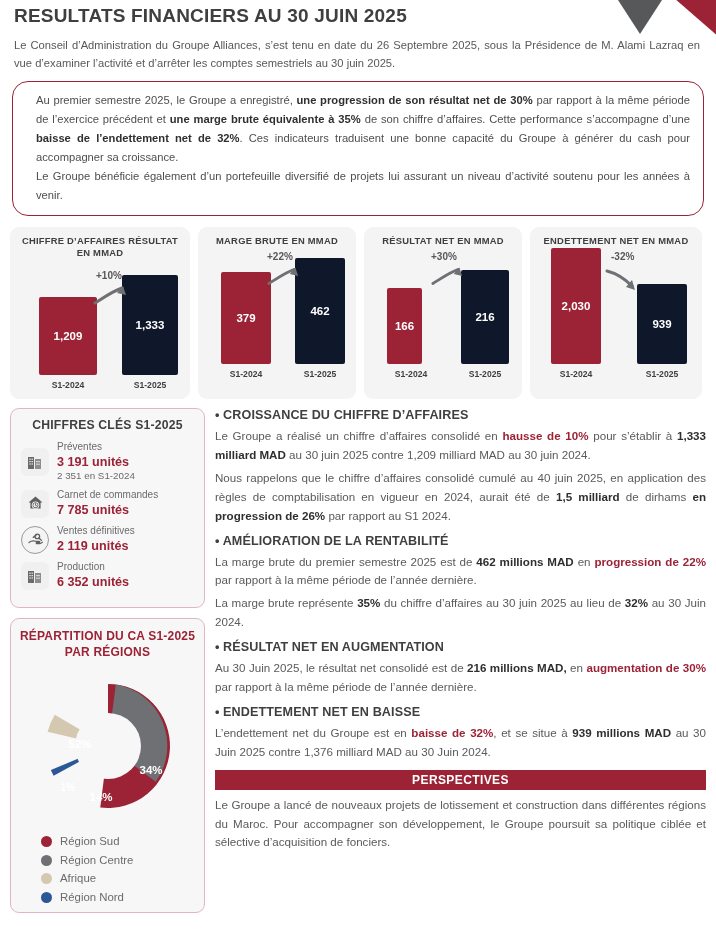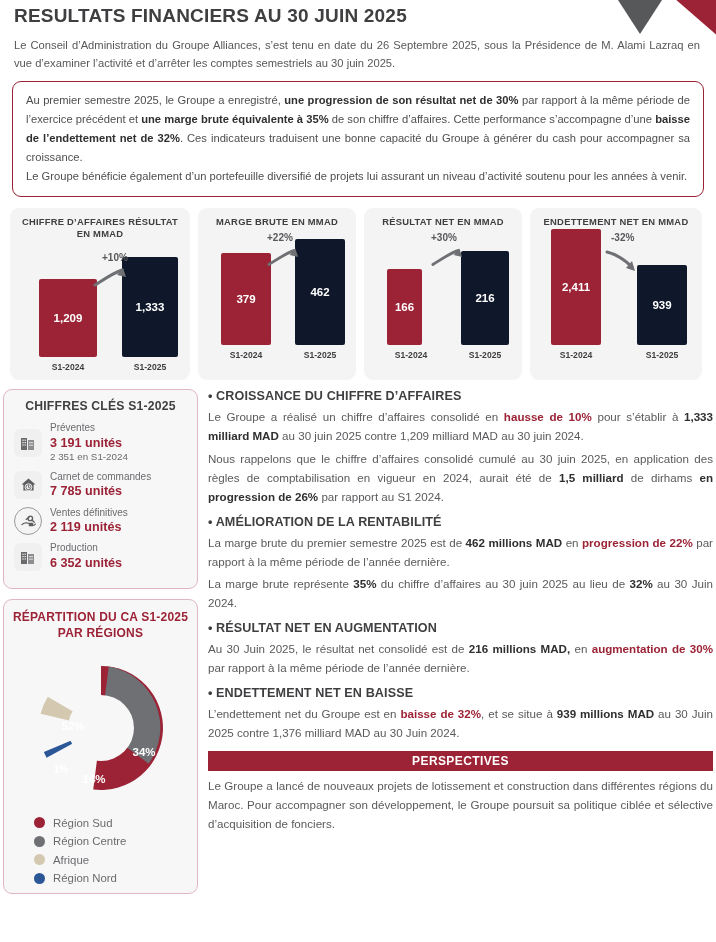--- a/index.html
+++ b/index.html
@@ -54,22 +54,22 @@
     color: #58585b;
     text-align: justify;
     margin: 0 0 9px 0;
     padding-right: 2px;
   }
 
   
   .highlight-box {
     margin: 0 12px 11px 12px;
     border: 1.4px solid #9c2235;
-    border-radius: 9px;
-    padding: 9px 13px 10px 13px;
+    border-radius: 16px;
+    padding: 9px 13px 10px 23px;
   }
   .highlight-box p {
     margin: 0;
     font-size: 11.2px;
     line-height: 1.68;
     text-align: justify;
     color: #4e4e51;
   }
   .highlight-box p + p { margin-top: 1px; }
   .highlight-box b { color: #2f2f31; font-weight: bold; }
@@ -129,21 +129,21 @@
   }
   .delta {
     position: absolute;
     font-size: 10px;
     font-weight: bold;
     color: #58585b;
   }
   .arrow-svg { position: absolute; }
 
   
-  .cols { display: flex; padding: 0 3px; gap: 10px; }
+  .cols { display: flex; padding: 0 10px; gap: 10px; }
   .col-left  { width: 195px; flex: 0 0 195px; }
   .col-right { flex: 1 1 auto; }
 
   
   .keyfig-panel {
     border: 1px solid #e0b7c0;
     border-radius: 9px;
     background: #f7f7f8;
     padding: 9px 10px 10px 10px;
     margin-bottom: 10px;
@@ -257,21 +257,21 @@
 
 <div class="kpi-row">
 
   <div class="kpi-card w1">
     <div class="kpi-title">CHIFFRE D’AFFAIRES RÉSULTAT EN MMAD</div>
     <div class="kpi-plot">
       <div class="bar red" style="left:22px;  width:58px; height:78px;">1,209</div>
       <div class="bar gray" style="left:105px; width:56px; height:100px;">1,333</div>
       <div class="bar-label" style="left:22px; width:58px;">S1-2024</div>
       <div class="bar-label" style="left:105px; width:56px;">S1-2025</div>
-      <div class="delta" style="left:85px; top:8px;">+10%</div>
+      <div class="delta" style="left:79px; top:8px;">+10%</div>
       <svg class="arrow-svg" style="left:76px; top:22px;" width="36" height="22" viewBox="0 0 36 22">
         <path d="M2 19 C10 14, 20 7, 29 4" stroke="#6e7073" stroke-width="3" fill="none" stroke-linecap="round"></path>
         <path d="M30 2 L33 11 L24 9 Z" fill="#6e7073"></path>
       </svg>
     </div>
   </div>
 
   <div class="kpi-card w2">
     <div class="kpi-title">MARGE BRUTE EN MMAD</div>
     <div class="kpi-plot">
@@ -298,21 +298,21 @@
       <svg class="arrow-svg" style="left:60px; top:14px;" width="34" height="22" viewBox="0 0 36 22">
         <path d="M2 19 C10 14, 20 7, 29 4" stroke="#6e7073" stroke-width="3" fill="none" stroke-linecap="round"></path>
         <path d="M30 2 L33 11 L24 9 Z" fill="#6e7073"></path>
       </svg>
     </div>
   </div>
 
   <div class="kpi-card w4">
     <div class="kpi-title">ENDETTEMENT NET EN MMAD</div>
     <div class="kpi-plot">
-      <div class="bar red" style="left:14px;  width:50px; height:116px;">2,411</div>
+      <div class="bar red" style="left:14px;  width:50px; height:116px;">2,030</div>
       <div class="bar gray" style="left:100px; width:50px; height:80px;">939</div>
       <div class="bar-label" style="left:14px; width:50px;">S1-2024</div>
       <div class="bar-label" style="left:100px; width:50px;">S1-2025</div>
       <div class="delta" style="left:74px; top:0px;">-32%</div>
       <svg class="arrow-svg" style="left:68px; top:16px;" width="36" height="26" viewBox="0 0 36 26">
         <path d="M2 4 C10 6, 20 12, 27 19" stroke="#6e7073" stroke-width="3" fill="none" stroke-linecap="round"></path>
         <path d="M30 23 L21 20 L27 13 Z" fill="#6e7073"></path>
       </svg>
     </div>
   </div>
@@ -443,21 +443,21 @@
       </div>
     </div>
 
   </div>
 
   <div class="col-right">
 
     <div class="sect-block">
       <div class="sect-head">• CROISSANCE DU CHIFFRE D’AFFAIRES</div>
       <p class="body-p"><span>Le Groupe a réalisé un chiffre d’affaires consolidé en </span><b class="red">hausse de 10%</b><span> pour s’établir à </span><b>1,333 milliard MAD</b><span> au 30 juin 2025 contre 1,209 milliard MAD au 30 juin 2024.</span></p>
-      <p class="body-p"><span>Nous rappelons que le chiffre d’affaires consolidé cumulé au 30 juin 2025, en application des règles de comptabilisation en vigueur en 2024, aurait été de </span><b>1,5 milliard</b><span> de dirhams </span><b>en progression de 26%</b><span> par rapport au S1 2024.</span></p>
+      <p class="body-p"><span>Nous rappelons que le chiffre d’affaires consolidé cumulé au 40 juin 2025, en application des règles de comptabilisation en vigueur en 2024, aurait été de </span><b>1,5 milliard</b><span> de dirhams </span><b>en progression de 26%</b><span> par rapport au S1 2024.</span></p>
     </div>
 
     <div class="sect-block">
       <div class="sect-head">• AMÉLIORATION DE LA RENTABILITÉ</div>
       <p class="body-p"><span>La marge brute du premier semestre 2025 est de </span><b>462 millions MAD</b><span> en </span><b class="red">progression de 22%</b><span> par rapport à la même période de l’année dernière.</span></p>
       <p class="body-p"><span>La marge brute représente </span><b>35%</b><span> du chiffre d’affaires au 30 juin 2025 au lieu de </span><b>32%</b><span> au 30 Juin 2024.</span></p>
     </div>
 
     <div class="sect-block">
       <div class="sect-head">• RÉSULTAT NET EN AUGMENTATION</div>

